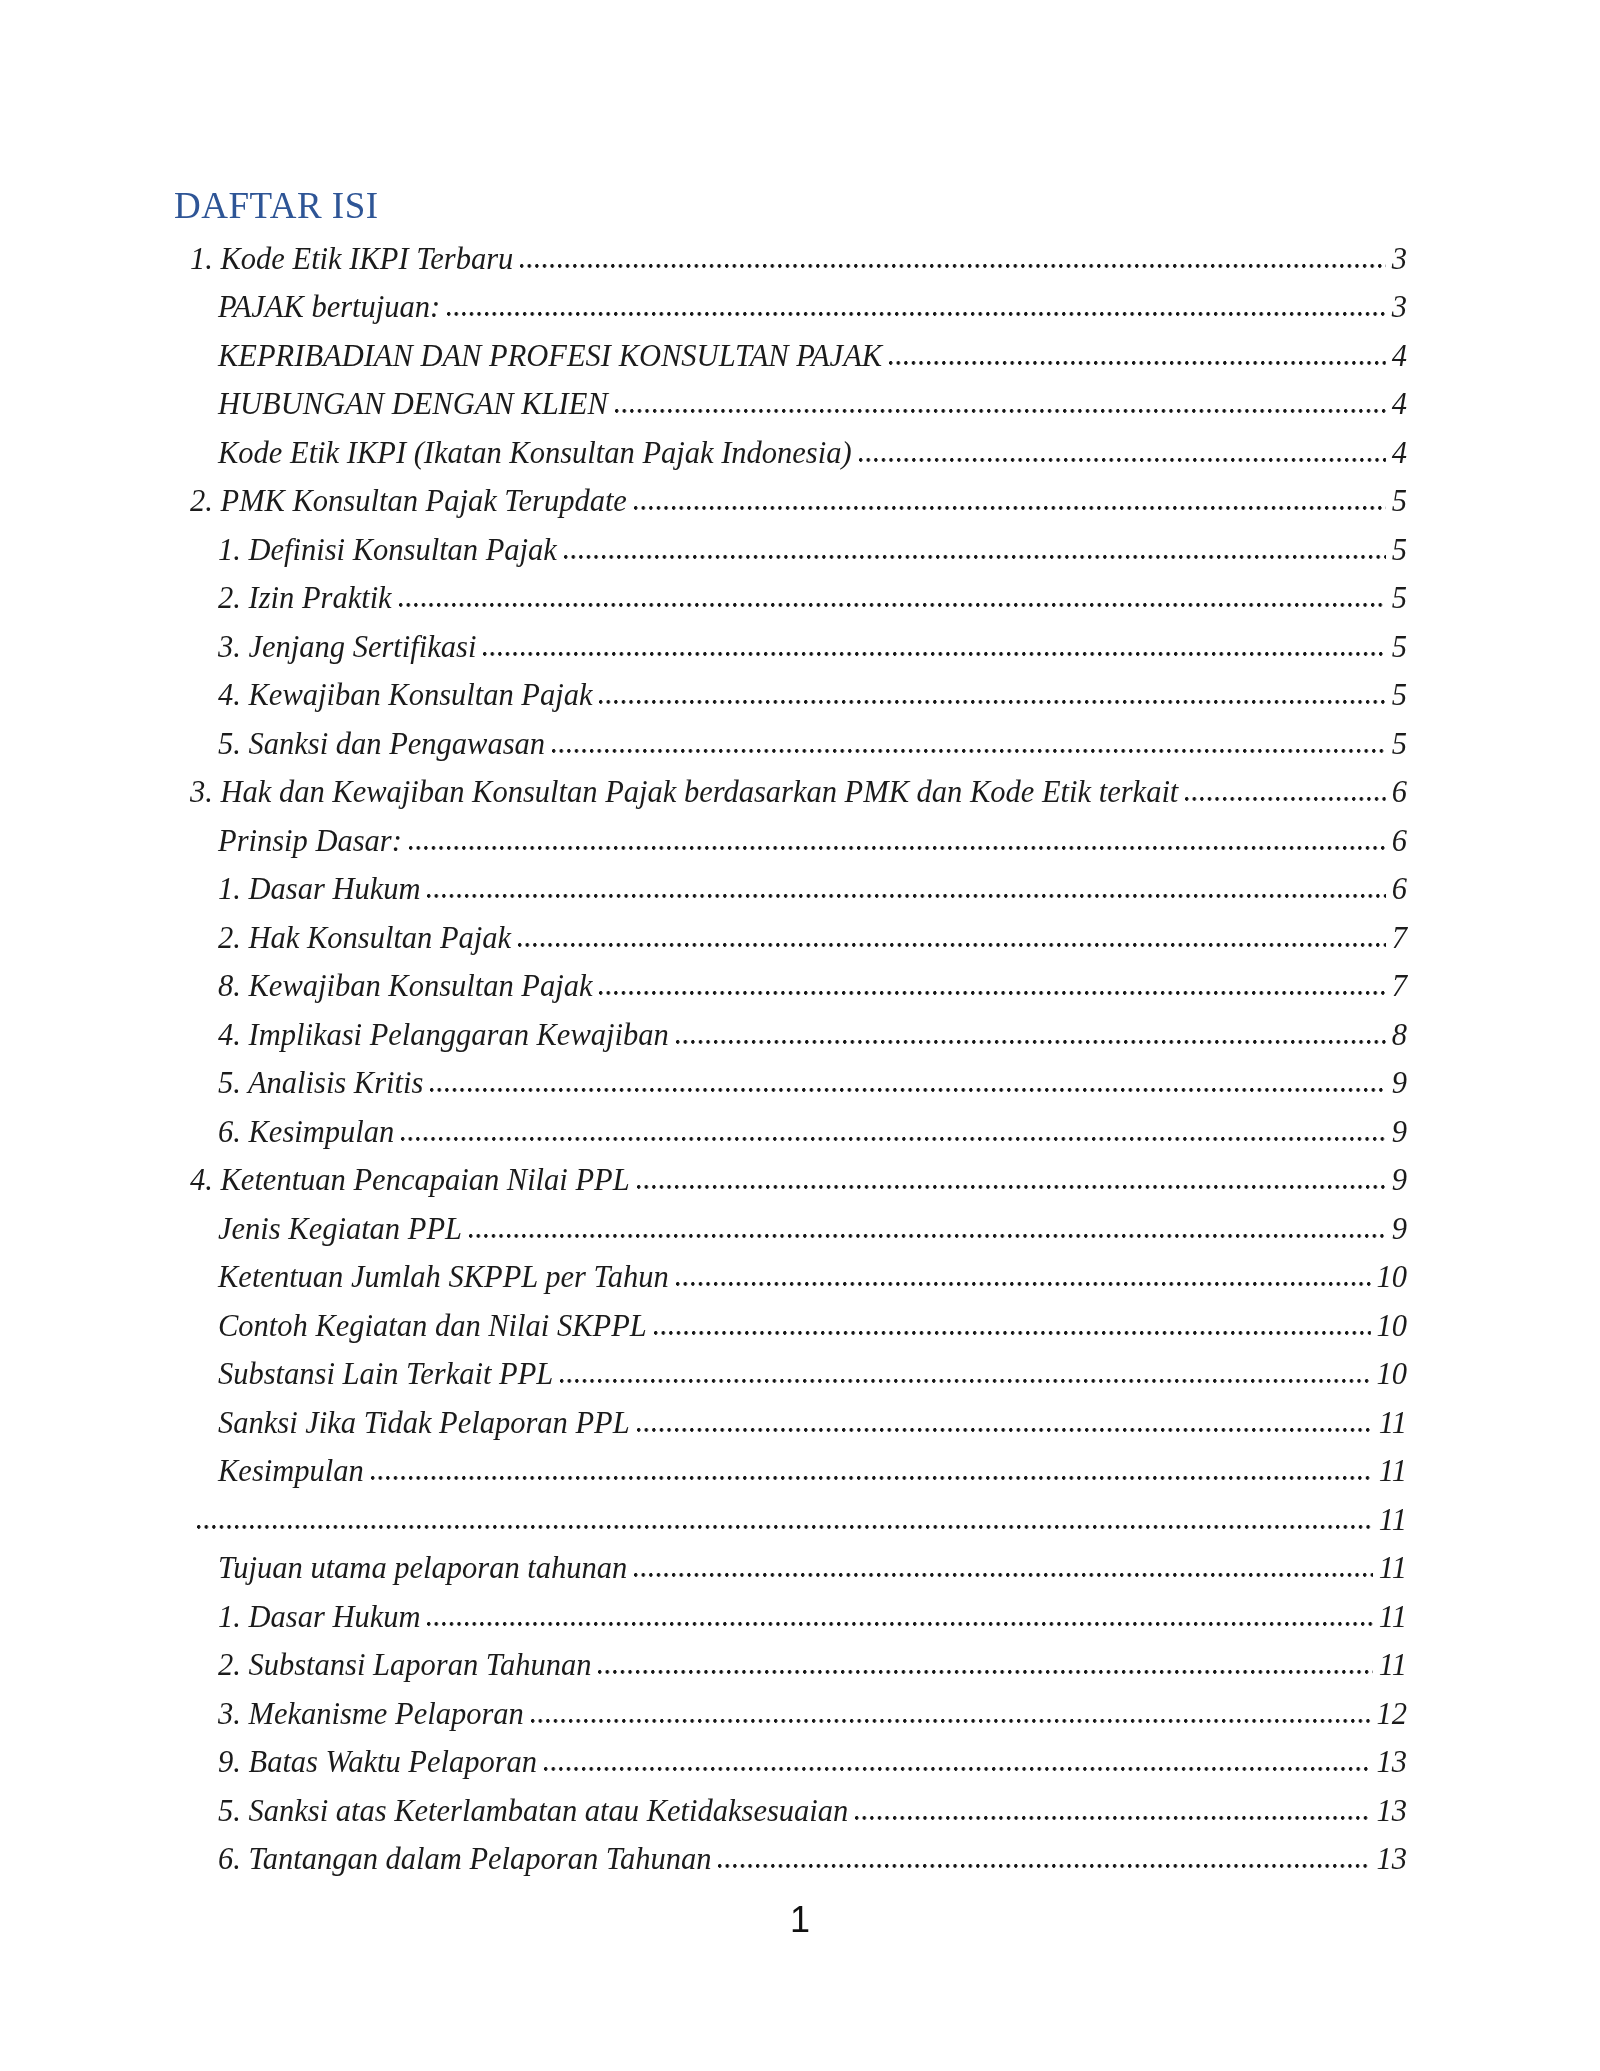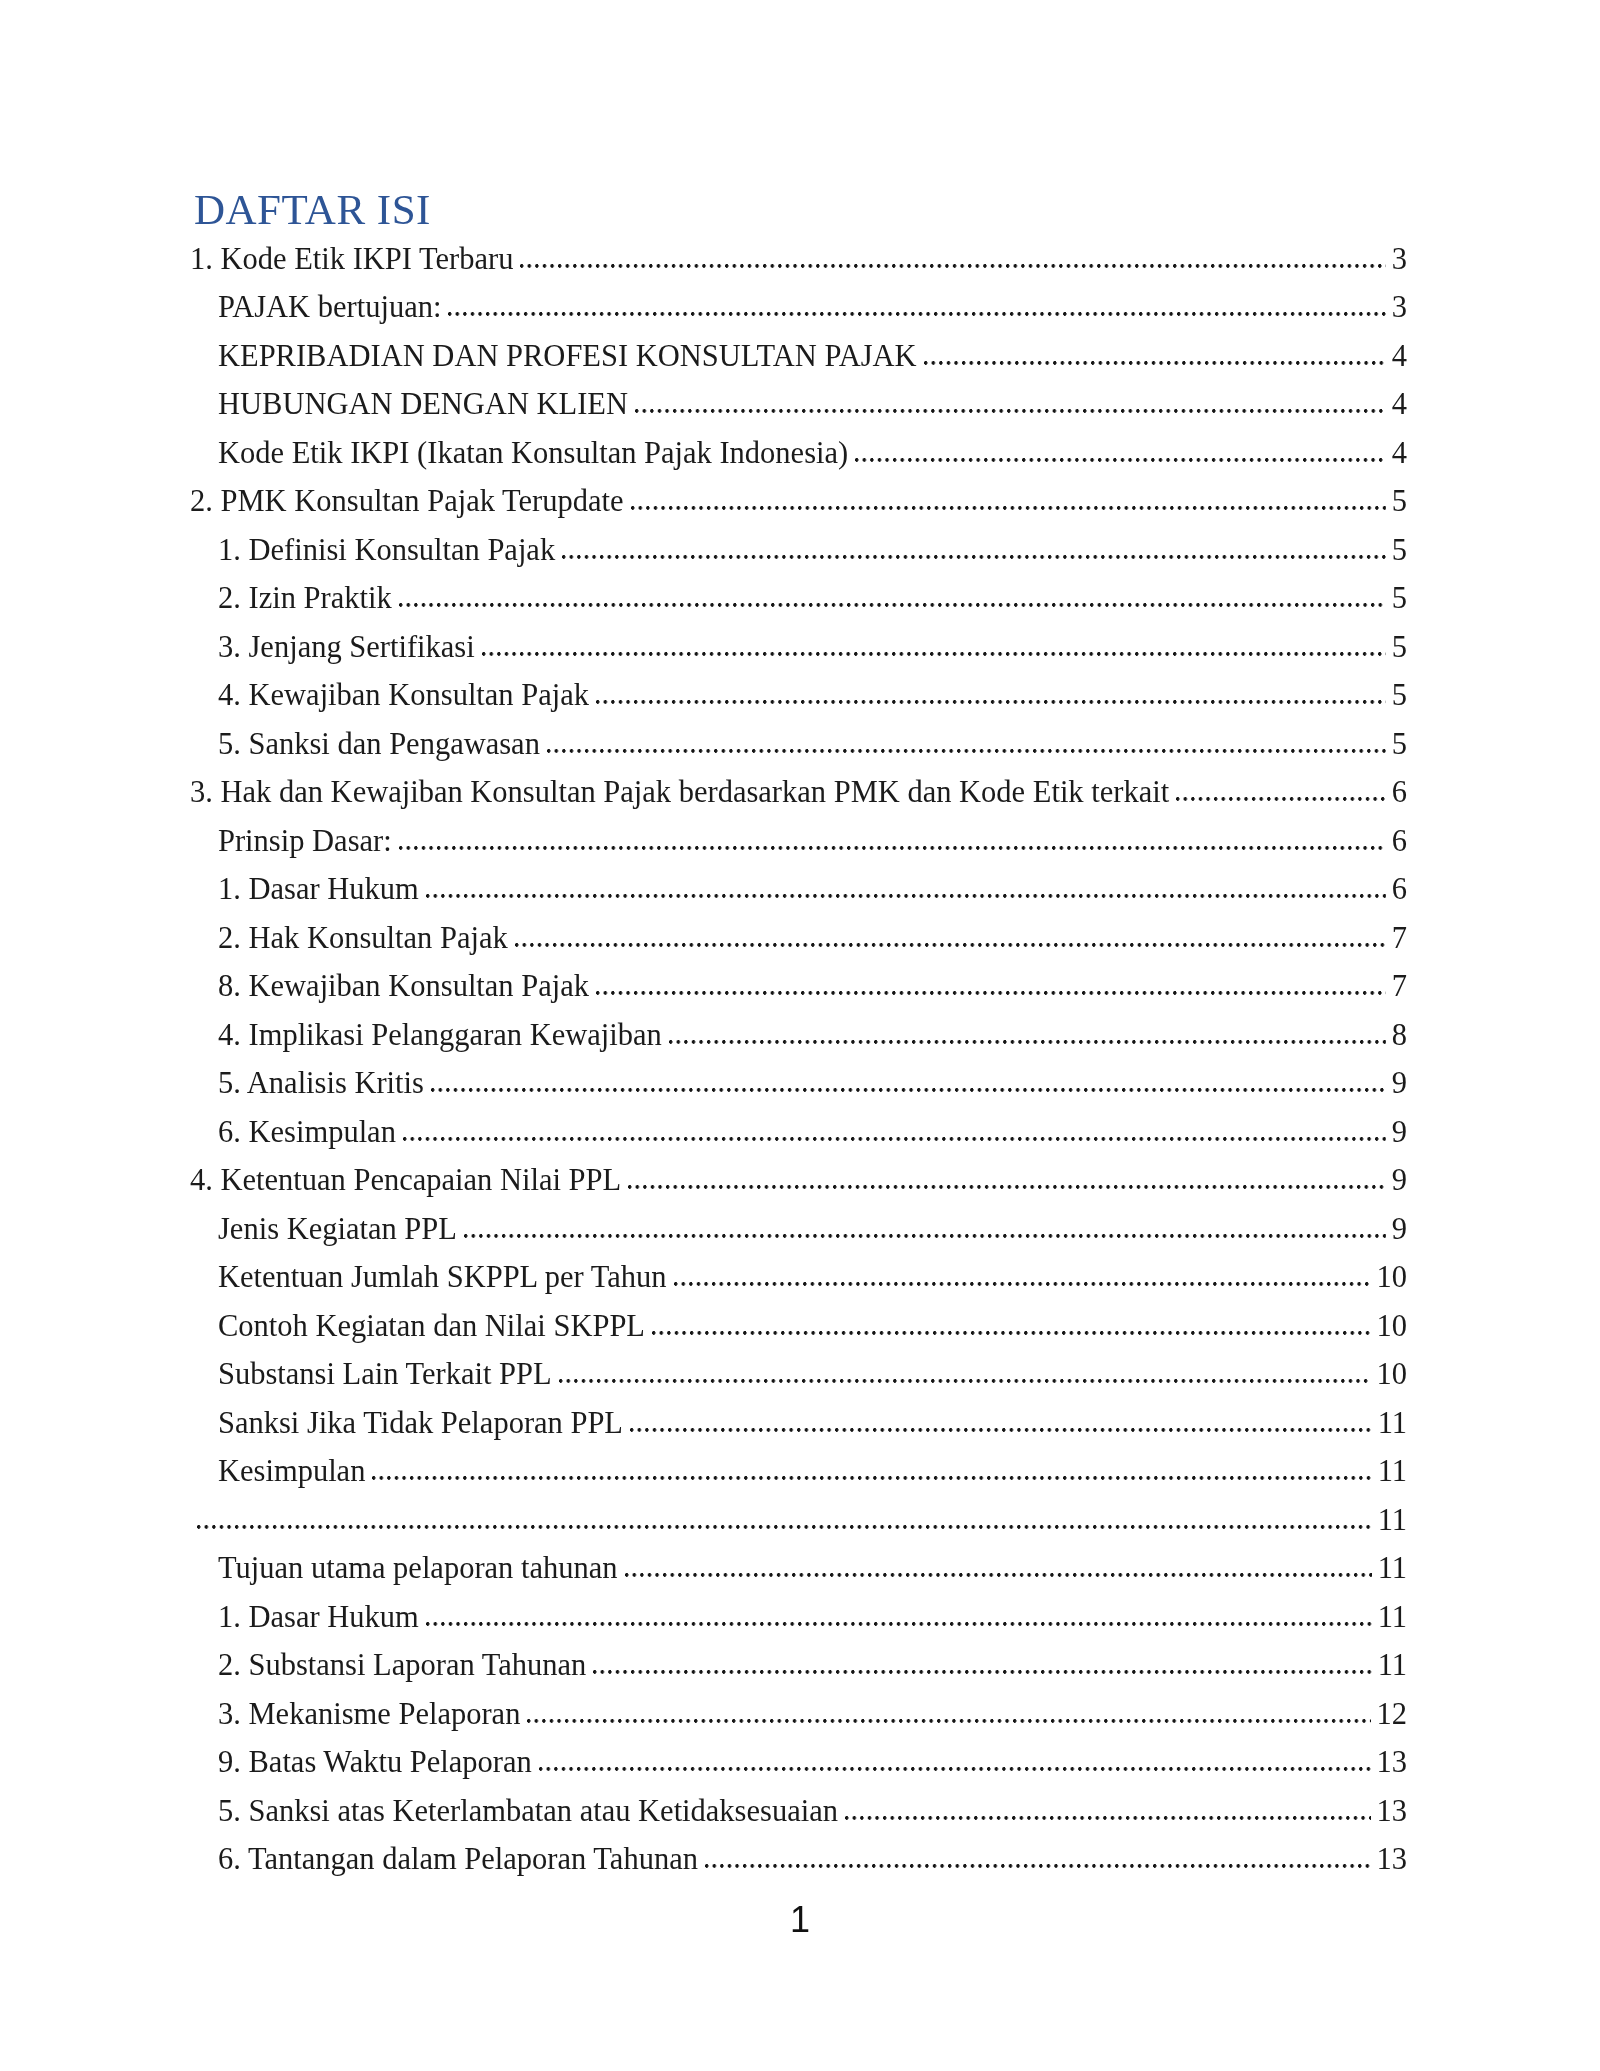--- a/index.html
+++ b/index.html
@@ -12,33 +12,34 @@
     color:var(--text-color);
   }
   .page {
     position:relative;
     width:1600px; height:2071px;
     background:var(--bg);
     overflow:hidden;
   }
   .doc-title {
     position:absolute;
-    left:194px; top:186px;
+    left:174px; top:186px;
     margin:0;
-    font-size:43px;
+    font-size:37px;
     font-weight:400;
     line-height:1.1;
     letter-spacing:0.5px;
     color:var(--title-color);
     white-space:nowrap;
   }
   .toc {
     position:absolute;
     left:190px; top:228px;
     width:1217px;
+    font-style:italic;
   }
   .toc-row {
     display:flex;
     align-items:flex-end;
     height:48.5px;
     width:100%;
   }
   .toc-row.lvl1 { padding-left:28px; }
   .toc-label, .toc-pagenum {
     font-size:30.5px;

